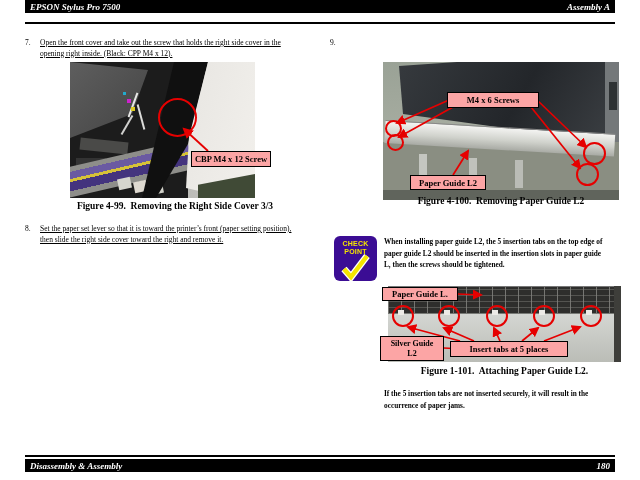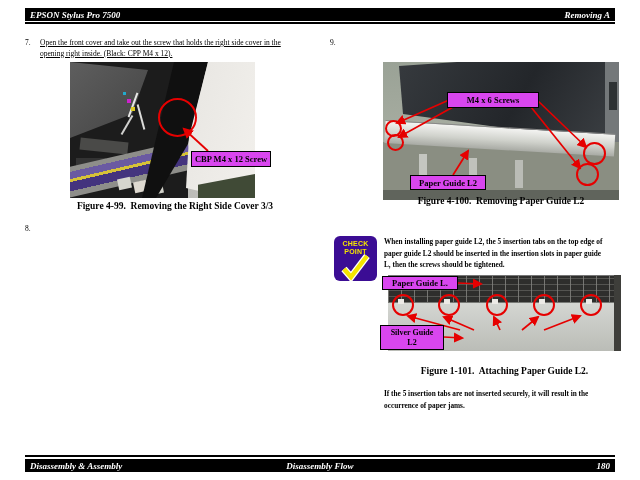--- a/index.html
+++ b/index.html
@@ -17,37 +17,37 @@
   .step{position:absolute;display:flex;font-size:7.5px;line-height:10.5px;}
   .step .num{width:15px;flex:0 0 15px;}
   .pre{white-space:pre;text-decoration:underline;}
   .caption{position:absolute;font-weight:bold;font-size:9.5px;text-align:center;white-space:pre;}
   .boldtxt{position:absolute;font-weight:bold;font-size:7.3px;line-height:11.5px;white-space:pre;}
   
   .photo{position:absolute;}
   .clip{position:absolute;inset:0;overflow:hidden;}
   .shape{position:absolute;}
   .circle{position:absolute;border:2px solid #e60000;border-radius:50%;background:transparent;}
-  .callout{position:absolute;background:#d946ef;border:1.5px solid #000;box-sizing:border-box;
+  .callout{position:absolute;background:#fca5a5;border:1.5px solid #000;box-sizing:border-box;
            font-weight:bold;display:flex;align-items:center;justify-content:center;
            text-align:center;font-size:8.5px;line-height:10px;white-space:pre;z-index:6;}
   .ann{position:absolute;inset:0;width:100%;height:100%;overflow:visible;z-index:5;}
   
   .cpicon{position:absolute;left:334px;top:236px;width:43px;height:45px;background:#3b0d94;
           border-radius:6px;text-align:center;}
   .cpicon .cplabel{font-family:"Liberation Sans","DejaVu Sans",sans-serif;font-weight:bold;
           font-size:7px;line-height:8px;color:#f5e500;padding-top:4px;letter-spacing:.2px;}
   .cpicon svg{position:absolute;left:0;top:17px;}
 </style>
 </head>
 <body>
 
-<div class="bar" style="top:8px;">
+<div class="bar" style="top:0;">
   <span class="lft">EPSON Stylus Pro 7500</span>
-  <span class="rgt">Removing A</span>
+  <span class="rgt">Assembly A</span>
 </div>
 <div class="rule" style="top:22px;"></div>
 
 <div class="step" style="left:25px;top:38px;width:295px;">
   <span class="num">7.</span>
   <span class="pre">Open the front cover and take out the screw that holds the right side cover in the
 opening right inside. (Black: CPP M4 x 12).</span>
 </div>
 
 <div class="photo" style="left:70px;top:62px;width:185px;height:136px;">
@@ -79,20 +79,22 @@
         </marker>
       </defs>
     <line x1="138" y1="89" x2="114" y2="67" stroke="#e60000" stroke-width="1.8" marker-end="url(#m99)"></line>
   </svg>
   <div class="callout" style="left:121px;top:89px;width:80px;height:16px;">CBP M4 x 12 Screw</div>
 </div>
 <div class="caption" style="left:25px;top:201px;width:300px;">Figure 4-99.  Removing the Right Side Cover 3/3</div>
 
 <div class="step" style="left:25px;top:224px;width:295px;">
   <span class="num">8.</span>
+  <span class="pre">Set the paper set lever so that it is toward the printer’s front (paper setting position),
+then slide the right side cover toward the right and remove it.</span>
 </div>
 
 <div class="step" style="left:330px;top:38px;width:295px;">
   <span class="num">9.</span>
 </div>
 
 <div class="photo" style="left:383px;top:62px;width:236px;height:138px;">
   <div class="clip">
     <div class="shape" style="inset:0;background:linear-gradient(#9aa296,#b2b6aa);"></div>
     <div class="shape" style="left:0;top:0;width:236px;height:138px;background:linear-gradient(120deg,#383c40,#23262a 50%,#44484c);clip-path:polygon(16px 4px,74px 0,227px 0,227px 80px,150px 70px,20px 52px);"></div>
@@ -131,21 +133,21 @@
   <div class="cplabel" style="padding-top:0;">POINT</div>
   <svg width="43" height="28" viewBox="0 0 43 28">
     <polyline points="10,16 17,24 33,3" fill="none" stroke="#ffffff" stroke-width="7"></polyline>
     <polyline points="10,16 17,24 33,3" fill="none" stroke="#f5e500" stroke-width="4.5"></polyline>
   </svg>
 </div>
 <div class="boldtxt" style="left:384px;top:236px;width:250px;">When installing paper guide L2, the 5 insertion tabs on the top edge of
 paper guide L2 should be inserted in the insertion slots in paper guide
 L, then the screws should be tightened.</div>
 
-<div class="photo" style="left:388px;top:275px;width:233px;height:76px;">
+<div class="photo" style="left:388px;top:286px;width:233px;height:76px;">
   <div class="clip">
     <div class="shape" style="left:0;top:0;width:233px;height:27px;background:repeating-linear-gradient(90deg,rgba(130,130,126,0.85) 0 1px,transparent 1px 13px),repeating-linear-gradient(0deg,rgba(100,100,96,0.7) 0 1px,transparent 1px 6px),#2e2e2c;border-top:1px solid #777;"></div>
     <div class="shape" style="left:0;top:27px;width:233px;height:49px;background:linear-gradient(#d4d6d2,#babcb6);border-top:1px solid #787a76;"></div>
     <div class="shape" style="left:226px;top:0;width:7px;height:76px;background:#3e3e3a;"></div>
     <div class="shape" style="left:10px;top:24px;width:6px;height:5px;background:#eceae6;"></div>
     <div class="shape" style="left:56px;top:24px;width:6px;height:5px;background:#eceae6;"></div>
     <div class="shape" style="left:104px;top:24px;width:6px;height:5px;background:#eceae6;"></div>
     <div class="shape" style="left:151px;top:24px;width:6px;height:5px;background:#eceae6;"></div>
     <div class="shape" style="left:198px;top:24px;width:6px;height:5px;background:#eceae6;"></div>
   </div>
@@ -164,24 +166,24 @@
     <line x1="56" y1="62" x2="74" y2="63" stroke="#e60000" stroke-width="1.7" marker-end="url(#m101)"></line>
     <line x1="72" y1="55" x2="20" y2="41" stroke="#e60000" stroke-width="1.7" marker-end="url(#m101)"></line>
     <line x1="86" y1="55" x2="56" y2="42" stroke="#e60000" stroke-width="1.7" marker-end="url(#m101)"></line>
     <line x1="112" y1="55" x2="106" y2="42" stroke="#e60000" stroke-width="1.7" marker-end="url(#m101)"></line>
     <line x1="134" y1="55" x2="150" y2="42" stroke="#e60000" stroke-width="1.7" marker-end="url(#m101)"></line>
     <line x1="156" y1="55" x2="192" y2="41" stroke="#e60000" stroke-width="1.7" marker-end="url(#m101)"></line>
   </svg>
   <div class="callout" style="left:-6px;top:1px;width:76px;height:14px;">Paper Guide L.</div>
   <div class="callout" style="left:-8px;top:50px;width:64px;height:25px;font-size:8px;line-height:10px;">Silver Guide
 L2</div>
+  <div class="callout" style="left:62px;top:55px;width:118px;height:16px;">Insert tabs at 5 places</div>
 </div>
 <div class="caption" style="left:372px;top:366px;width:265px;">Figure 1-101.  Attaching Paper Guide L2.</div>
 
 <div class="boldtxt" style="left:384px;top:388px;width:250px;">If the 5 insertion tabs are not inserted securely, it will result in the
 occurrence of paper jams.</div>
 
 <div class="rule" style="top:455px;"></div>
 <div class="bar" style="top:459px;">
   <span class="lft">Disassembly &amp; Assembly</span>
-  <span class="mid">Disassembly Flow</span>
   <span class="rgt">180</span>
 </div>
 
 </body></html>

